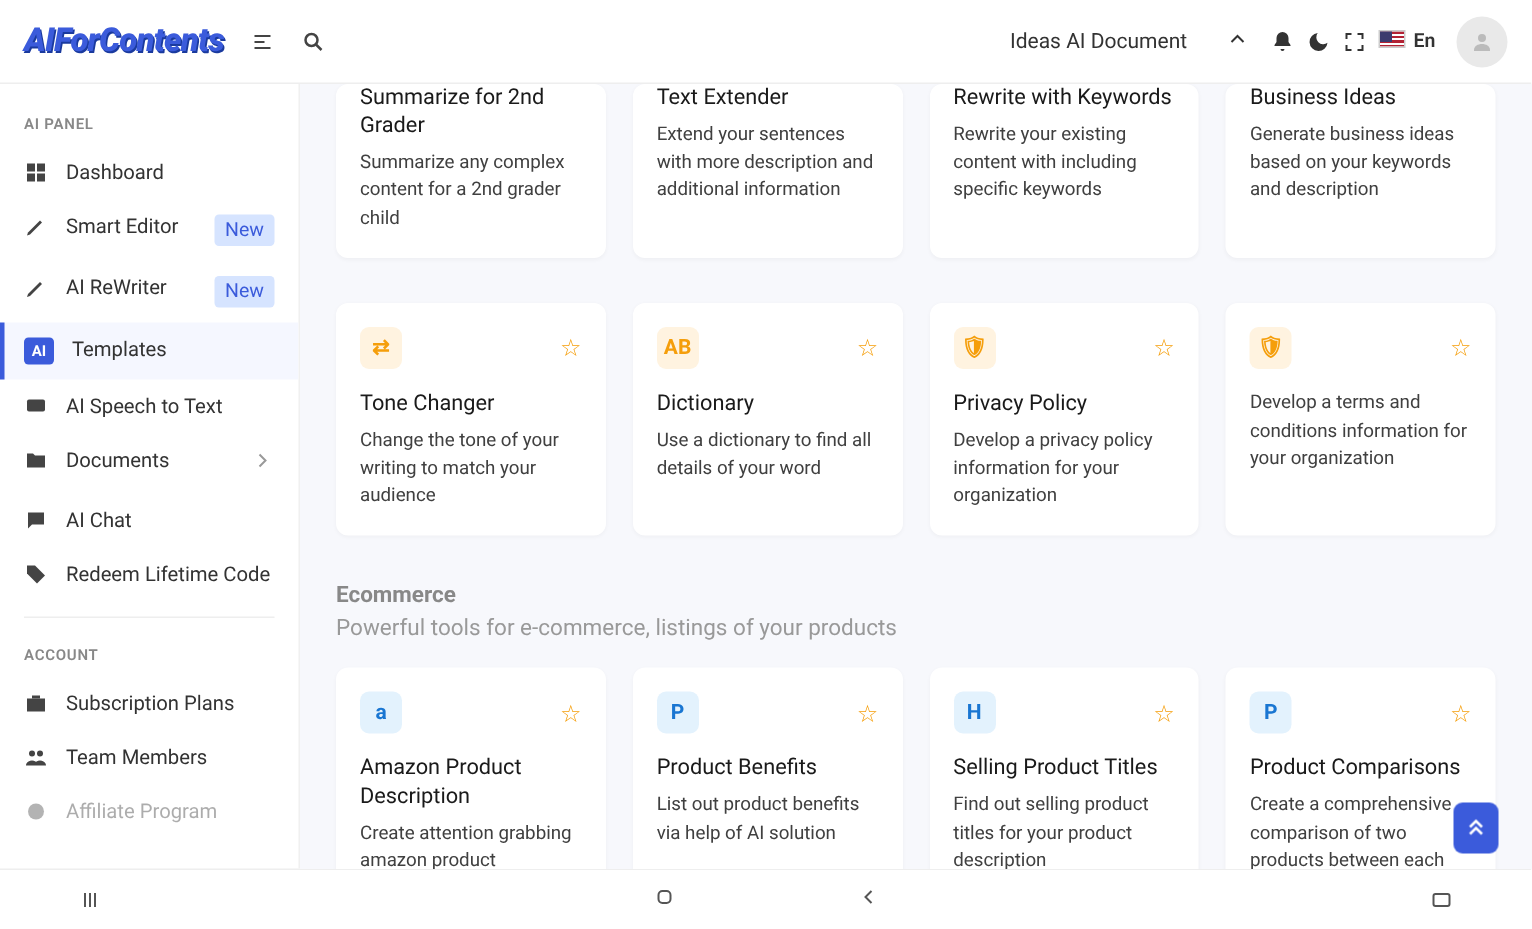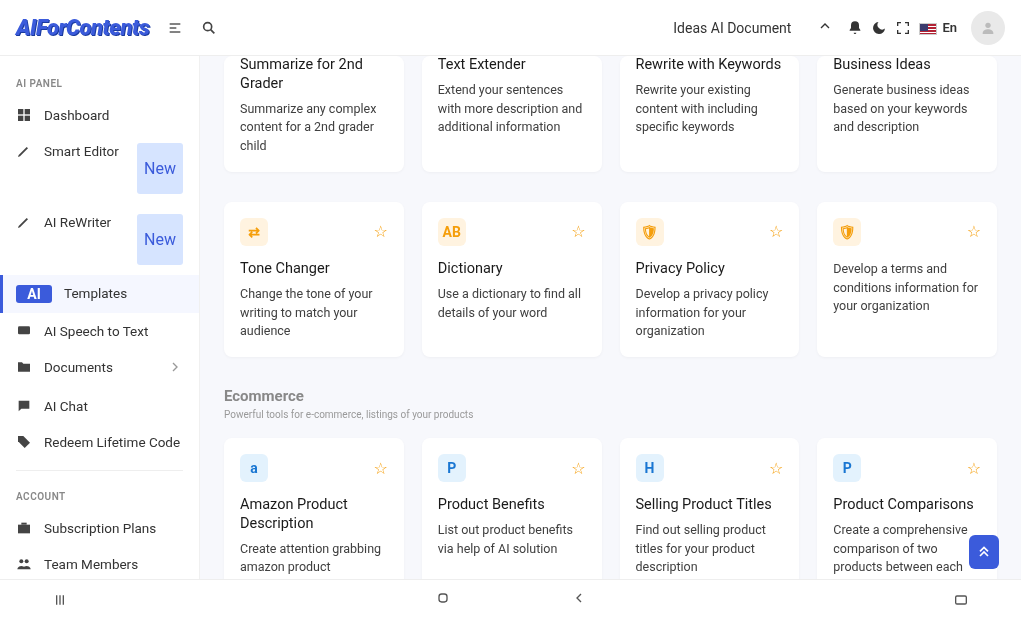--- a/index.html
+++ b/index.html
@@ -12,35 +12,35 @@
 .hdr-btn{margin:0 4px;color:#333;cursor:pointer;display:flex;align-items:center}
 .flag{width:18px;height:12px;background:linear-gradient(#b22234 0 15%,#fff 15% 30%,#b22234 30% 45%,#fff 45% 60%,#b22234 60% 75%,#fff 75% 90%,#b22234 90%);position:relative;border:1px solid #ccc}
 .flag::before{content:"";position:absolute;top:0;left:0;width:8px;height:7px;background:#3c3b6e}
 .avatar{width:34px;height:34px;border-radius:50%;background:#e9e9e9;margin-left:10px;display:flex;align-items:center;justify-content:center;color:#bbb}
 .sidebar{position:absolute;top:56px;left:0;width:200px;height:523px;background:#fff;border-right:1px solid #f0f0f0;overflow-y:auto;padding-top:12px}
 .sb-hdr{font-size:10px;font-weight:600;color:#888;letter-spacing:0.5px;padding:10px 16px 8px}
 .sb-item{display:flex;align-items:flex-start;gap:12px;padding:10px 16px;font-size:13.5px;color:#333;cursor:pointer;position:relative}
 .sb-item.active{background:#f5f7ff}
 .sb-item.active::before{content:"";position:absolute;left:0;top:0;bottom:0;width:3px;background:#3b5bdb}
 .sb-ic{width:16px;height:16px;display:flex;align-items:center;justify-content:center;color:#444;flex-shrink:0}
-.sb-item.active .sb-ic{background:#3b5bdb;color:#fff;border-radius:3px;width:36px;height:18px;font-size:14px;font-weight:bold}
-.badge{background:#d6e4ff;color:#3b5bdb;font-size:16px;padding:16px 7px;border-radius:3px;margin-left:auto}
+.sb-item.active .sb-ic{background:#3b5bdb;color:#fff;border-radius:3px;width:20px;height:18px;font-size:10px;font-weight:bold}
+.badge{background:#d6e4ff;color:#3b5bdb;font-size:13px;padding:3px 7px;border-radius:3px;margin-left:auto}
 .chev{margin-left:auto;color:#999}
 .sb-div{height:1px;background:#eee;margin:10px 16px}
 .main{position:absolute;top:56px;left:200px;right:0;height:523px;background:#f7f8fc;overflow-y:auto;padding:0 24px 24px}
 .grid{display:grid;grid-template-columns:repeat(4,1fr);gap:18px;margin-bottom:30px}
 .card{background:#fff;border-radius:8px;padding:16px;box-shadow:0 1px 3px rgba(0,0,0,0.04);cursor:pointer;position:relative}
 .card-top{display:flex;justify-content:space-between;align-items:center;margin-bottom:14px}
 .card-ic{width:28px;height:28px;border-radius:6px;background:#fff3e0;display:flex;align-items:center;justify-content:center;color:#f59e0b;font-size:14px;font-weight:bold}
 .card-ic.blue{background:#e3f2fd;color:#1976d2}
 .star{color:#f59e0b;font-size:16px}
 .card-title{font-size:14.5px;font-weight:400;color:#1a1a1a;margin-bottom:6px;line-height:1.3}
 .card-desc{font-size:12.5px;color:#404040;line-height:1.5}
 .sec-title{font-size:15px;font-weight:700;color:#888;margin-bottom:4px}
-.sec-sub{font-size:10px;color:#999;margin-bottom:18px}
+.sec-sub{font-size:15px;color:#999;margin-bottom:18px}
 .scroll-top{position:absolute;bottom:50px;right:22px;width:30px;height:34px;background:#3b5bdb;border-radius:6px;display:flex;align-items:center;justify-content:center;color:#fff;cursor:pointer;z-index:20}
 .sysbar{position:absolute;bottom:0;left:0;right:0;height:40px;background:#fff;display:flex;align-items:center;border-top:1px solid #eee}
 .sys-l,.sys-r{width:120px;display:flex;justify-content:center;color:#555}
 .sys-c{flex:1;display:flex;justify-content:center;gap:120px;color:#555}
 .partial{padding-top:0}
 svg{width:16px;height:16px}
 </style>
 </head>
 <body>
 
@@ -74,21 +74,21 @@
   <div class="hdr-btn">
       <svg viewBox="0 0 24 24" fill="currentColor">
         <path d="M21 12.8A9 9 0 1111.2 3a7 7 0 009.8 9.8z"></path>
       </svg>
     </div>
   <div class="hdr-btn">
       <svg viewBox="0 0 24 24" fill="none" stroke="currentColor" stroke-width="2">
         <path d="M4 9V4h5M20 9V4h-5M4 15v5h5M20 15v5h-5"></path>
       </svg>
     </div>
-  <div class="hdr-btn" style="gap:5px;display:flex;align-items:flex-end">
+  <div class="hdr-btn" style="gap:5px;display:flex;align-items:flex-start">
       <span class="flag"></span>
       <span style="font-size:13px;font-weight:600">En</span>
     </div>
   <div class="avatar">
       <svg viewBox="0 0 24 24" fill="currentColor" width="20" height="20">
         <circle cx="12" cy="8" r="4"></circle>
         <path d="M4 20c0-4 4-6 8-6s8 2 8 6v1H4v-1z"></path>
       </svg>
     </div>
 </div>

